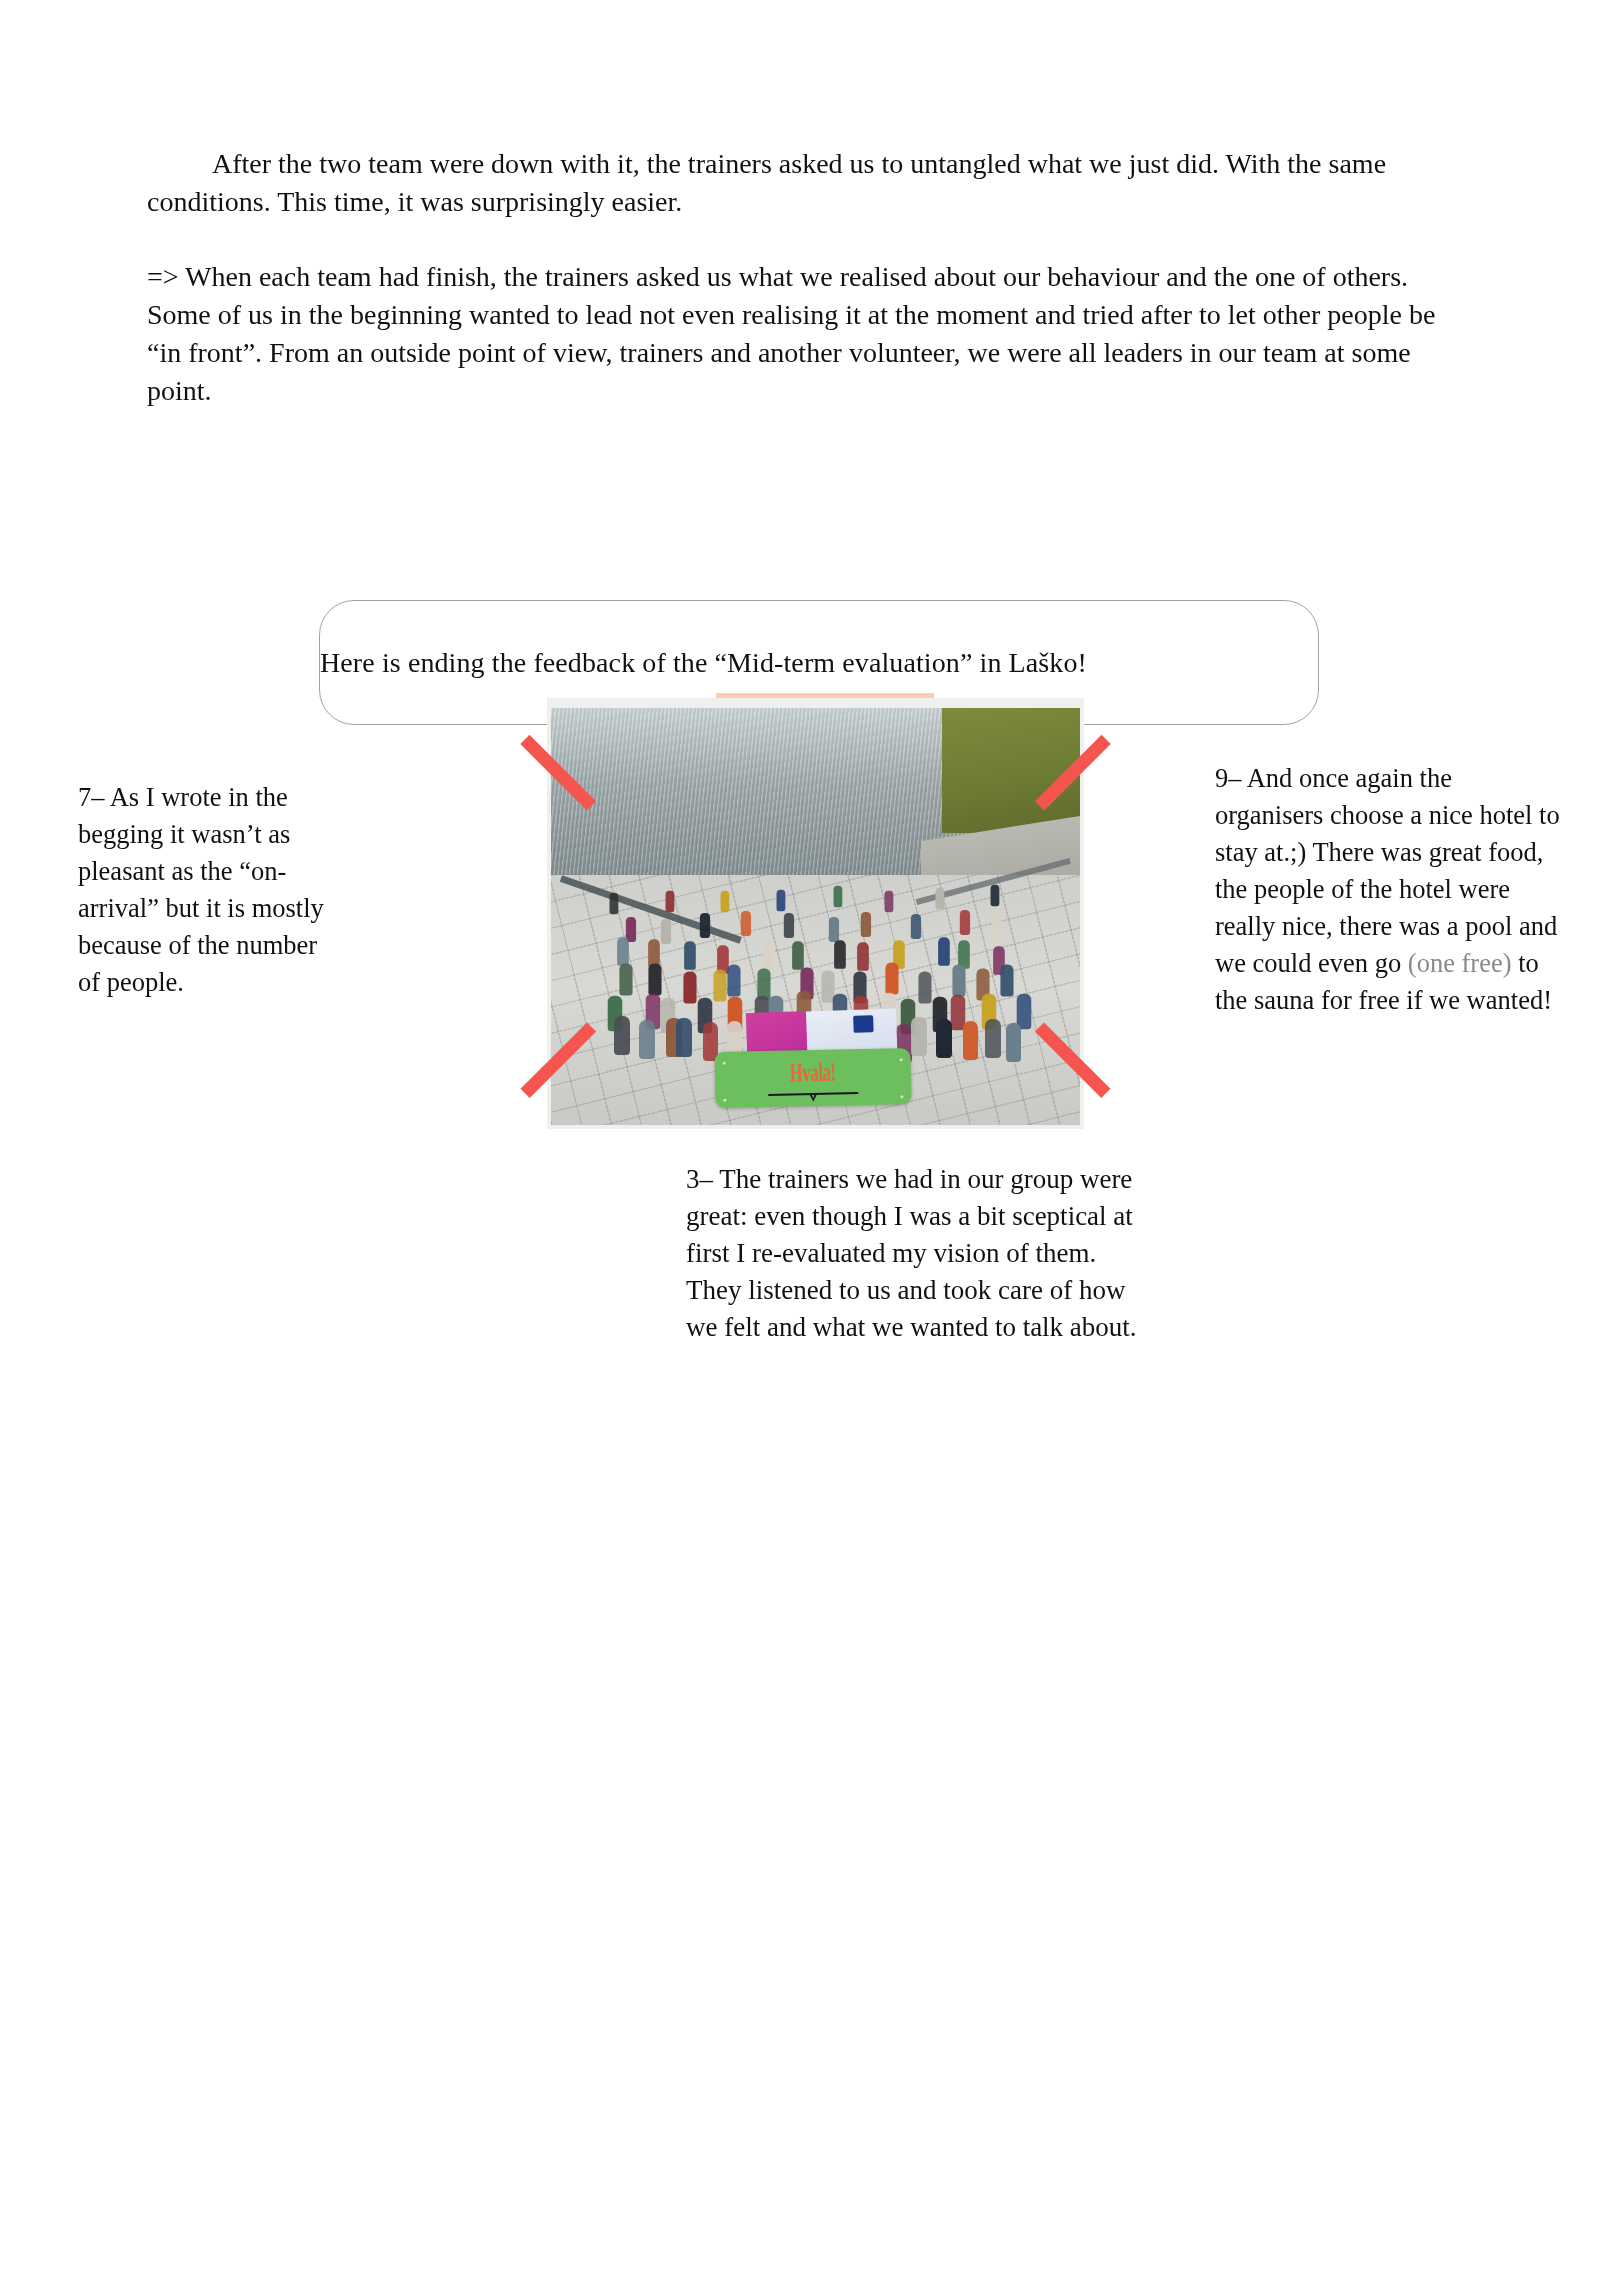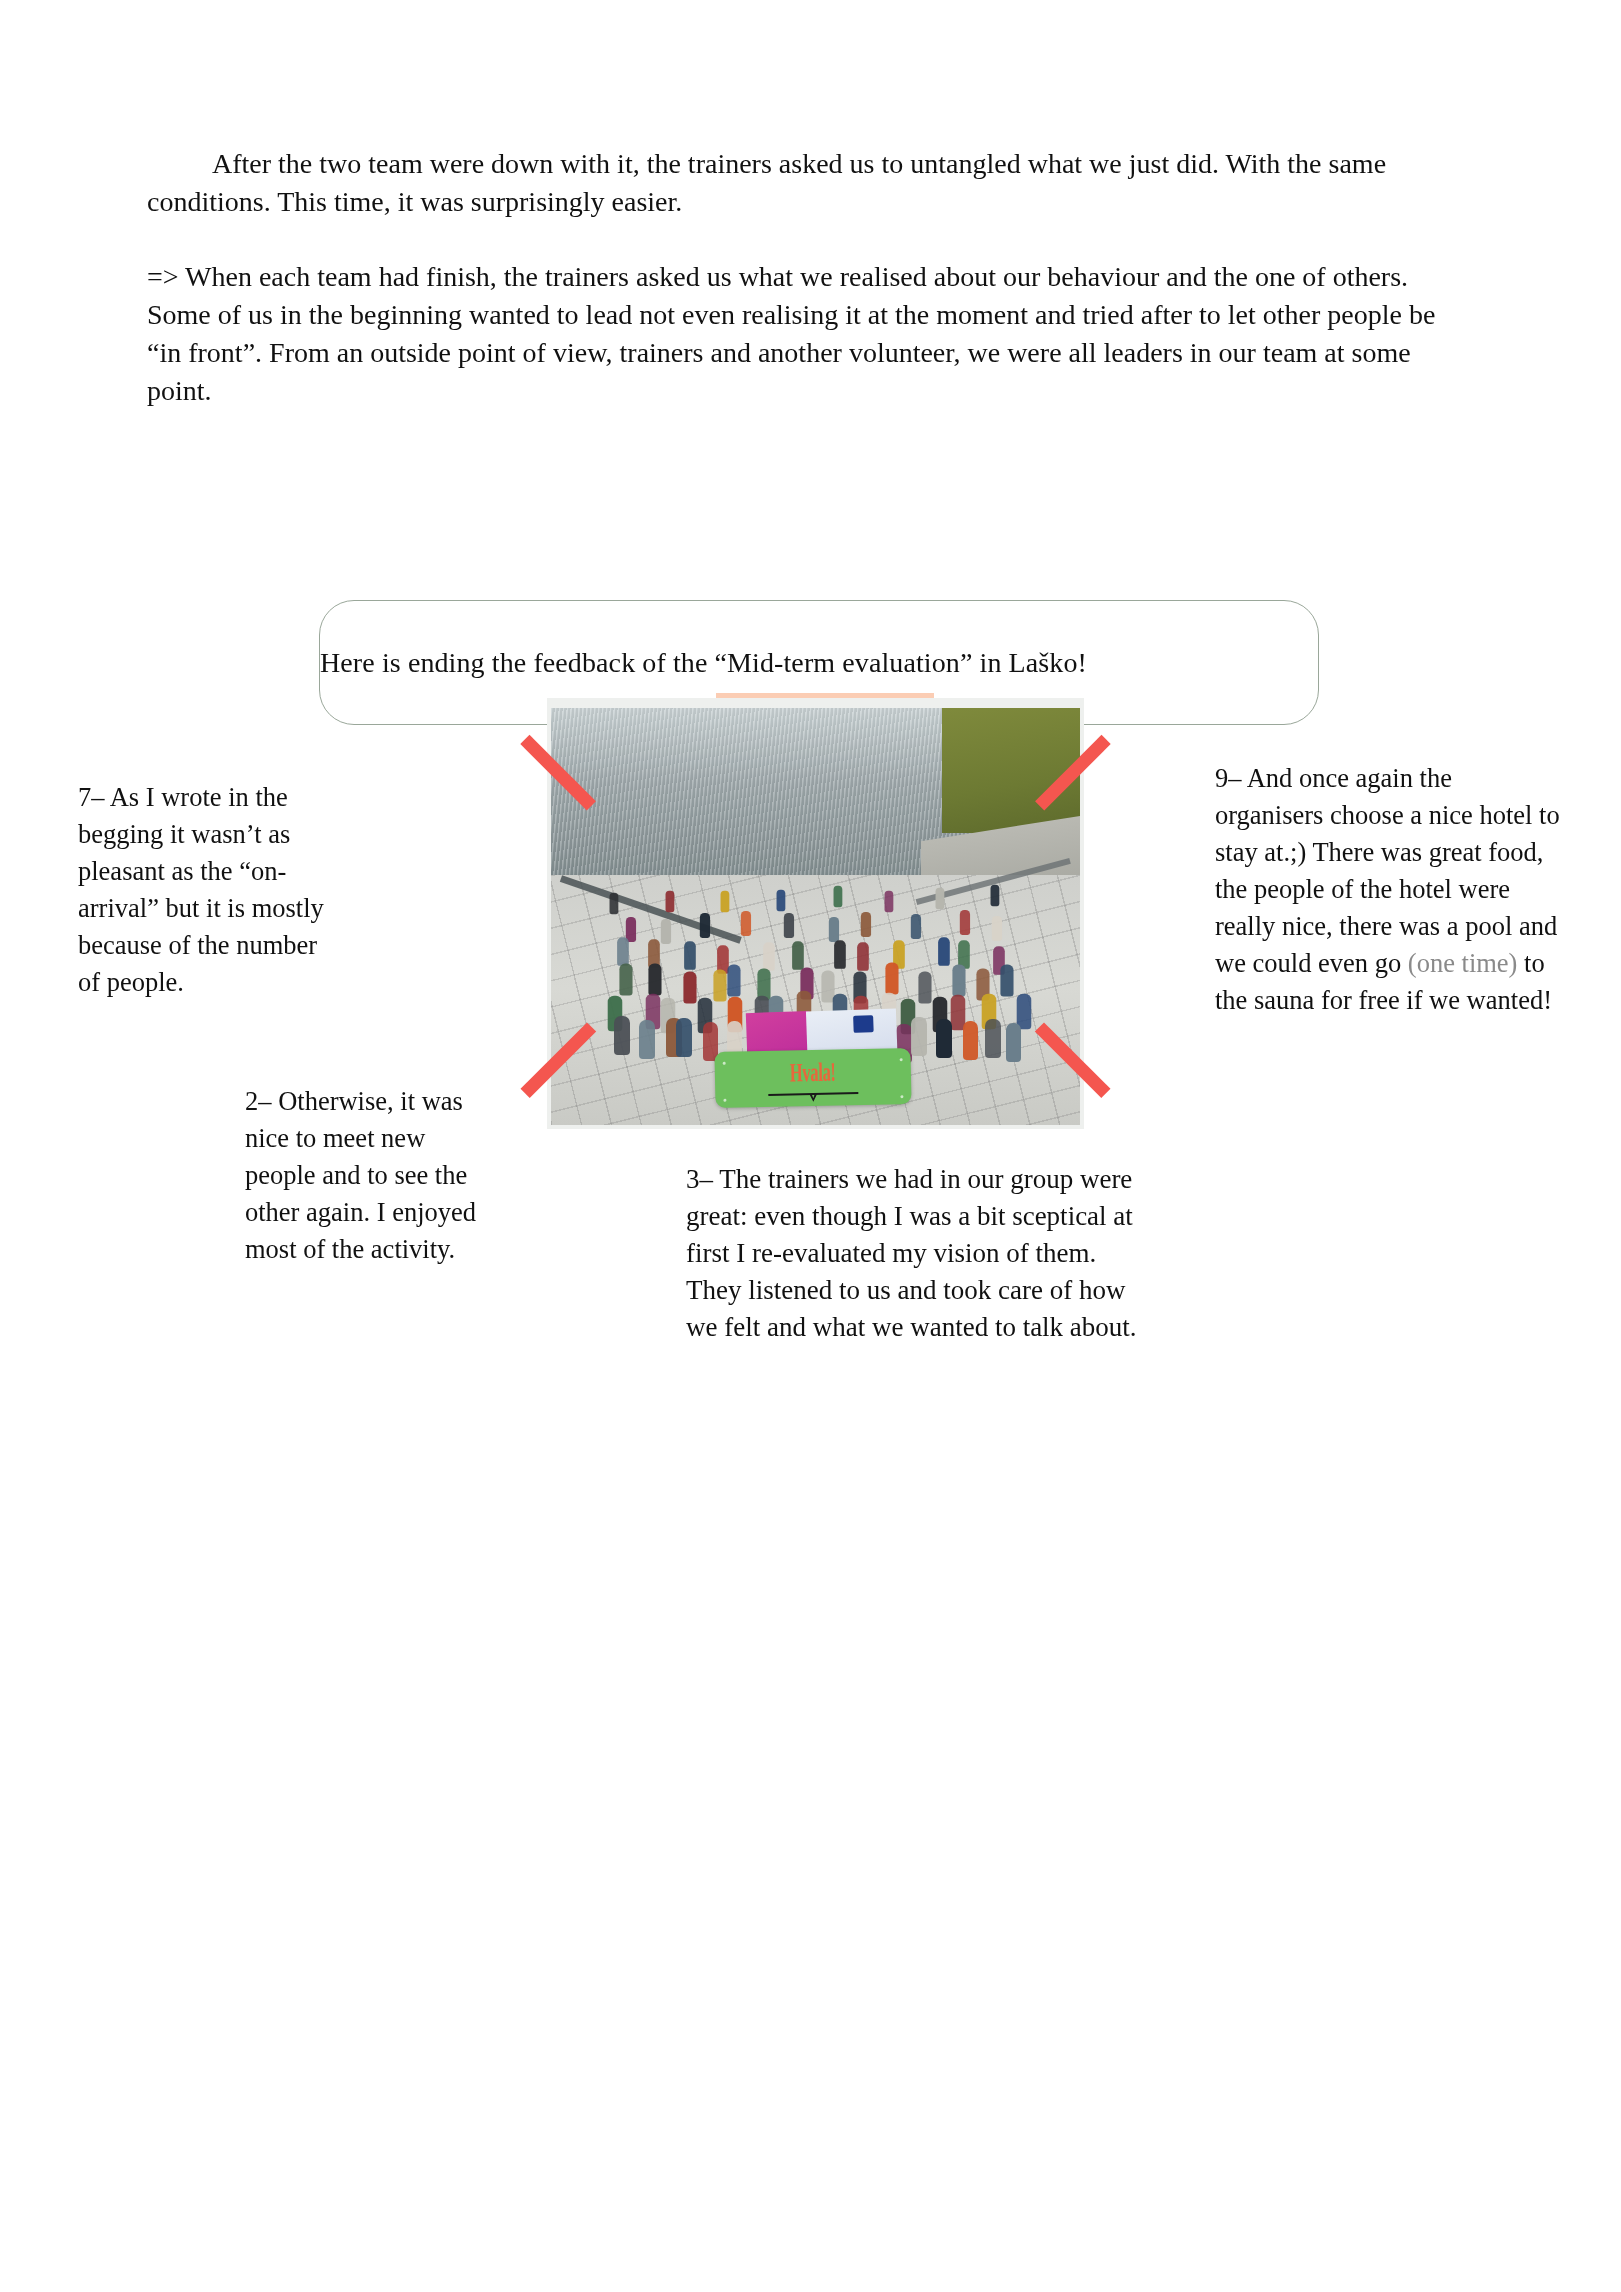--- a/index.html
+++ b/index.html
@@ -413,18 +413,17 @@
         </div>
       </div>
     </div>
     <div class="corner tl"></div>
     <div class="corner tr"></div>
     <div class="corner bl"></div>
     <div class="corner br"></div>
   </div>
 
   <div class="fb fb-1">7– As I wrote in the begging it wasn’t as pleasant as the “on-arrival” but it is mostly because of the number of people.</div>
-  <div class="fb fb-2">2– Otherwise, it was nice to meet new people and to see the other again. I enjoyed most of the activity.</div>
   <div class="fb fb-3">3– The trainers we had in our group were great: even though I was a bit sceptical at first I re-evaluated my vision of them. They listened to us and took care of how we felt and what we wanted to talk about.</div>
-  <div class="fb fb-4"><span>9– And once again the organisers choose a nice hotel to stay at.;) There was great food, the people of the hotel were really nice,  there was a pool and we could even go </span><span class="muted">(one time)</span><span> to the sauna for free if we wanted!</span></div>
+  <div class="fb fb-4"><span>9– And once again the organisers choose a nice hotel to stay at.;) There was great food, the people of the hotel were really nice,  there was a pool and we could even go </span><span class="muted">(one free)</span><span> to the sauna for free if we wanted!</span></div>
 
 </div>
 
 
 </body></html>

